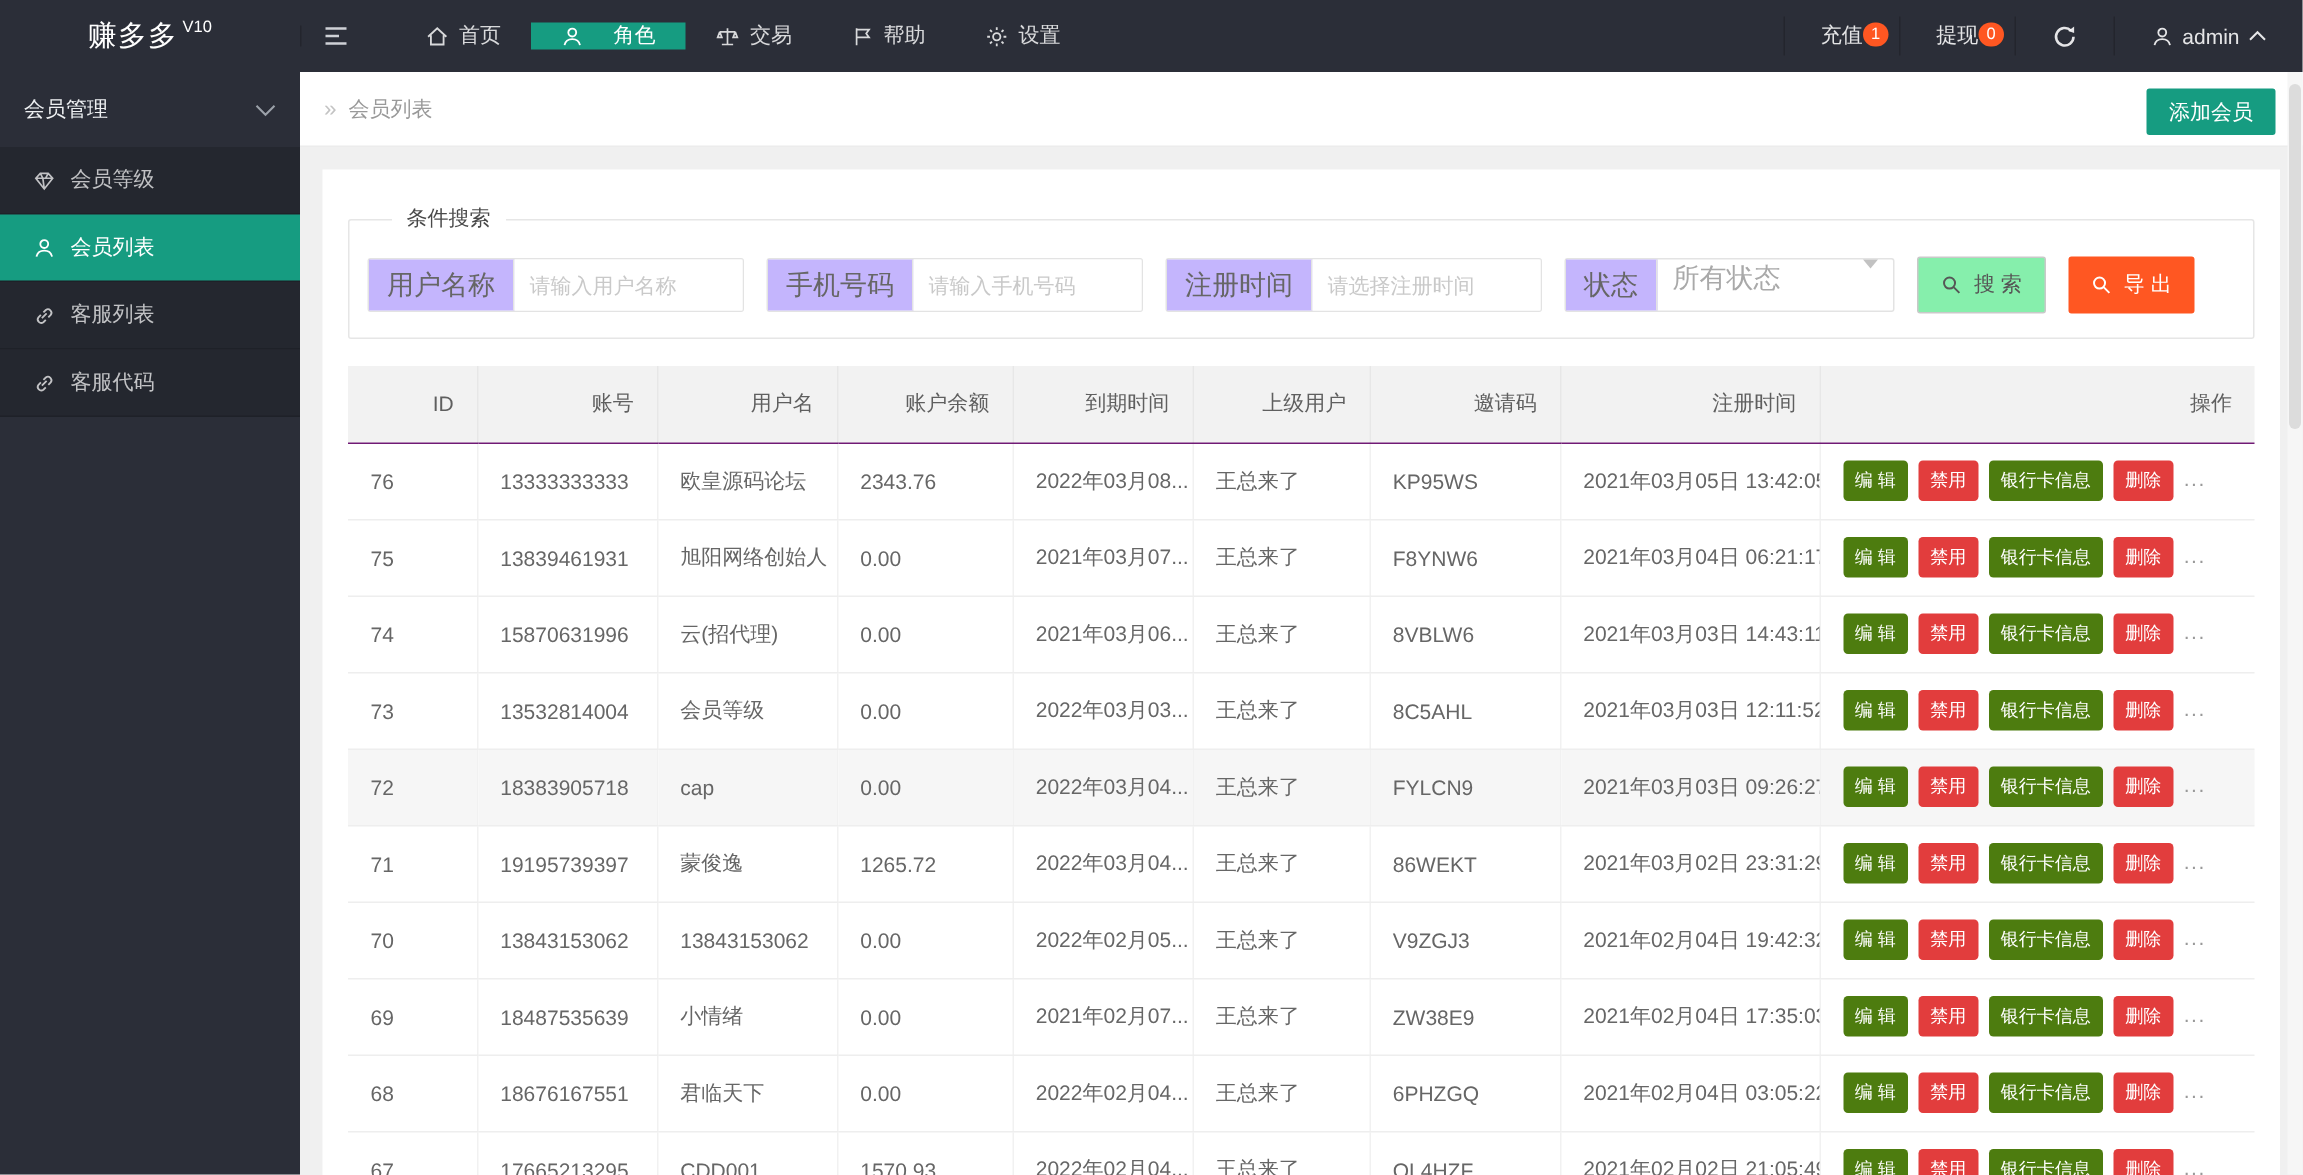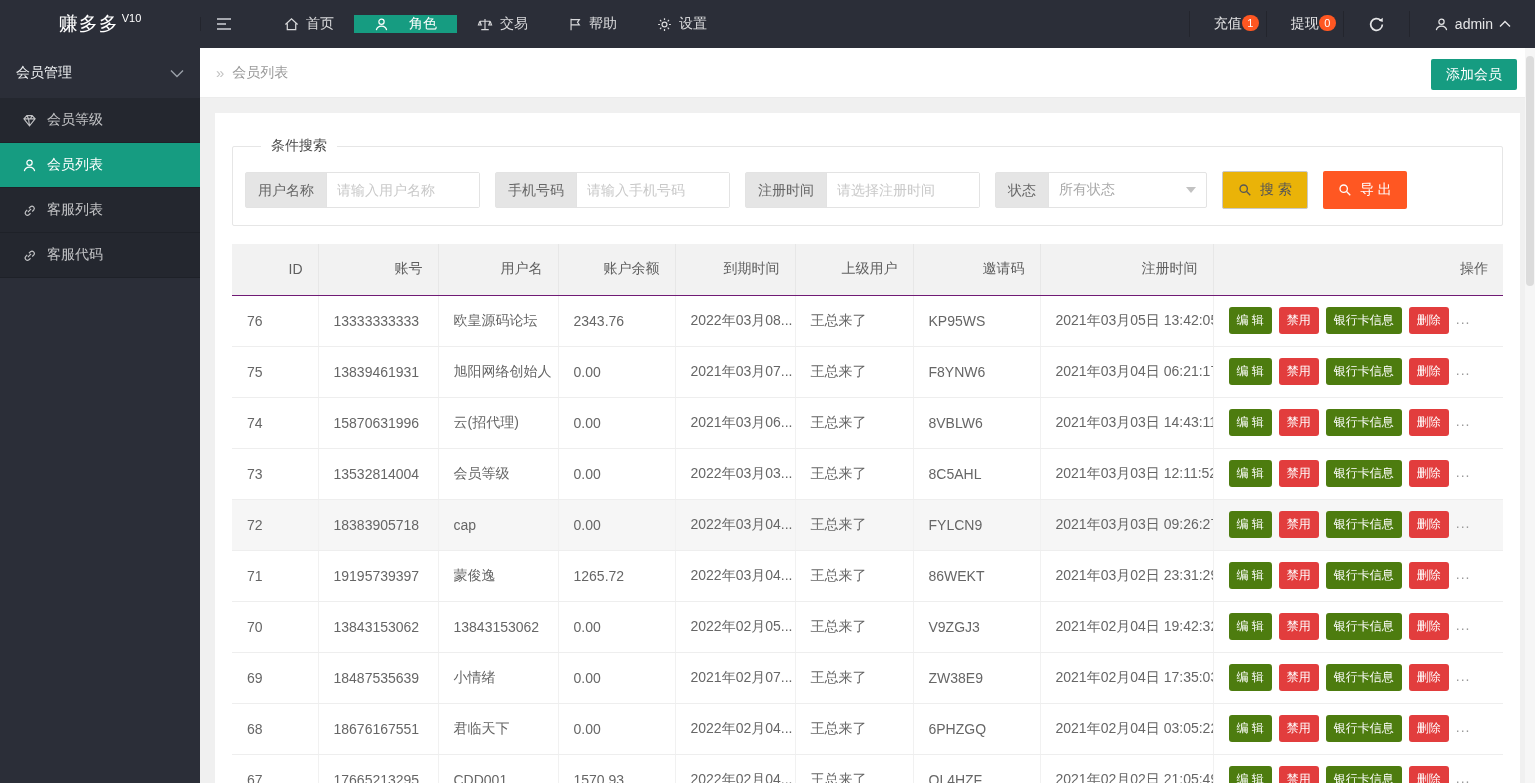--- a/index.html
+++ b/index.html
@@ -48,30 +48,30 @@
     background:#169c81; color:#fff; border:none; border-radius:2px; font-size:14px; cursor:pointer; }
 
   .card { margin:15px 15px 0 15px; background:#fff; padding:24px 17px 20px; height:720px; }
 
   
   fieldset.search { border:1px solid #e6e6e6; border-radius:2px; padding:10px 10px 16px; margin-bottom:18px; }
   fieldset.search legend { margin-left:18px; padding:0 10px; font-size:14px; color:#4a4a4a; }
   .search-row { display:flex; align-items:center; gap:15px; padding:6px 2px 0; }
   .sgroup { display:flex; align-items:stretch; height:36px; border:1px solid #e3e3e3;
     border-radius:2px; background:#fff; }
-  .slabel { background:#e5e5e5; border-right:1px solid #e3e3e3; padding:0 12px;
-    line-height:34px; color:#666; font-size:14px; white-space:nowrap; }
+  .slabel { background:#c4b5fd; border-right:1px solid #e3e3e3; padding:0 12px;
+    line-height:34px; color:#666; font-size:18px; white-space:nowrap; }
   .sinput { border:none; outline:none; padding:0 10px; width:152px; font-size:14px; color:#666; }
   .sinput::placeholder { color:#c9c9c9; }
-  .sselect { display:flex; align-items:center; width:157px; padding:0 10px;
-    color:#a9a9a9; font-size:14px; cursor:pointer; }
+  .sselect { display:flex; align-items:flex-start; width:157px; padding:0 10px;
+    color:#a9a9a9; font-size:18px; cursor:pointer; }
   .caret { margin-left:auto; width:0; height:0; border-left:5px solid transparent;
     border-right:5px solid transparent; border-top:6px solid #c2c2c2; }
   .btn-search { display:flex; align-items:center; gap:8px; height:38px; padding:0 15px;
-    background:#eab308; border:1px solid #c9c9c9; border-radius:2px; font-size:14px;
+    background:#86efac; border:1px solid #c9c9c9; border-radius:2px; font-size:14px;
     color:#565656; cursor:pointer; }
   .btn-export { display:flex; align-items:center; gap:8px; height:38px; padding:0 15px;
     background:#ff5722; border:none; border-radius:2px; font-size:14px; color:#fff; cursor:pointer; }
 
   
   table { width:100%; border-collapse:collapse; table-layout:fixed; font-size:14px; color:#666; }
   th { background:#f2f2f2; font-weight:normal; text-align:right; height:51px; padding:0 15px;
     color:#5f5f5f; border-right:1px solid #e7e7e7; border-bottom:1px solid #701a75; }
   th:last-child { border-right:none; }
   td { height:51px; padding:0 15px; border-bottom:1px solid #eee; border-right:1px solid #f1f1f1;

